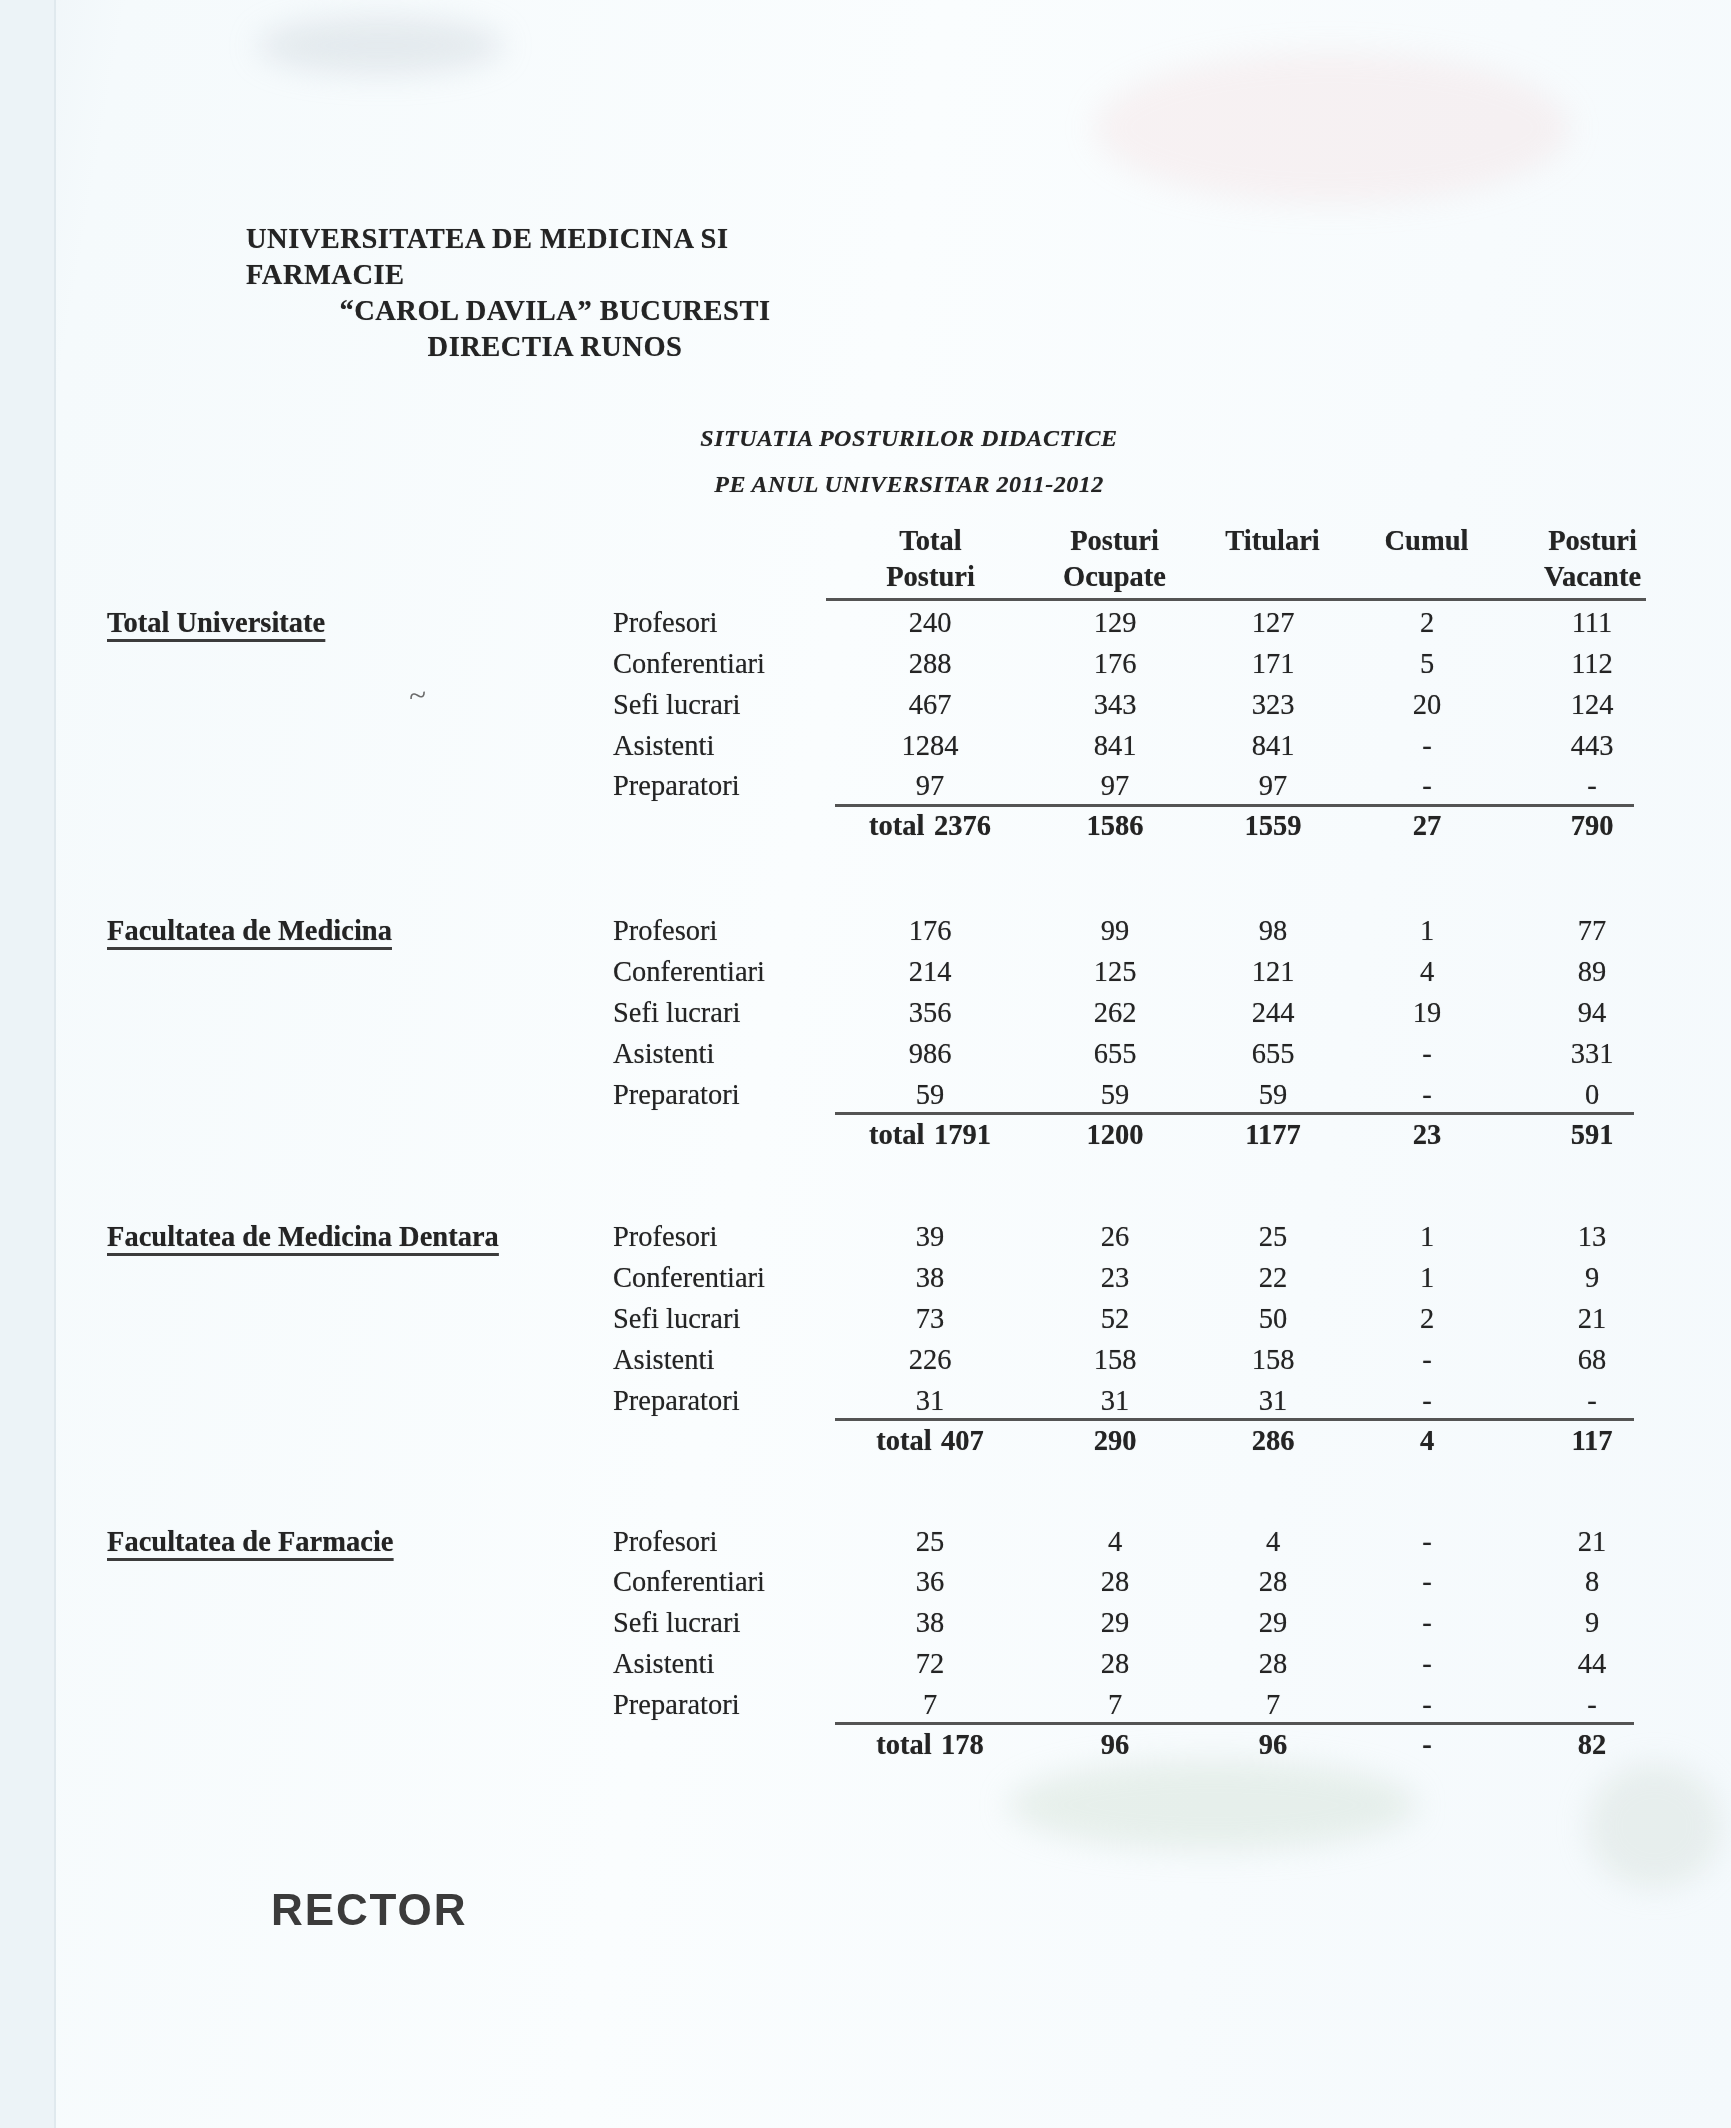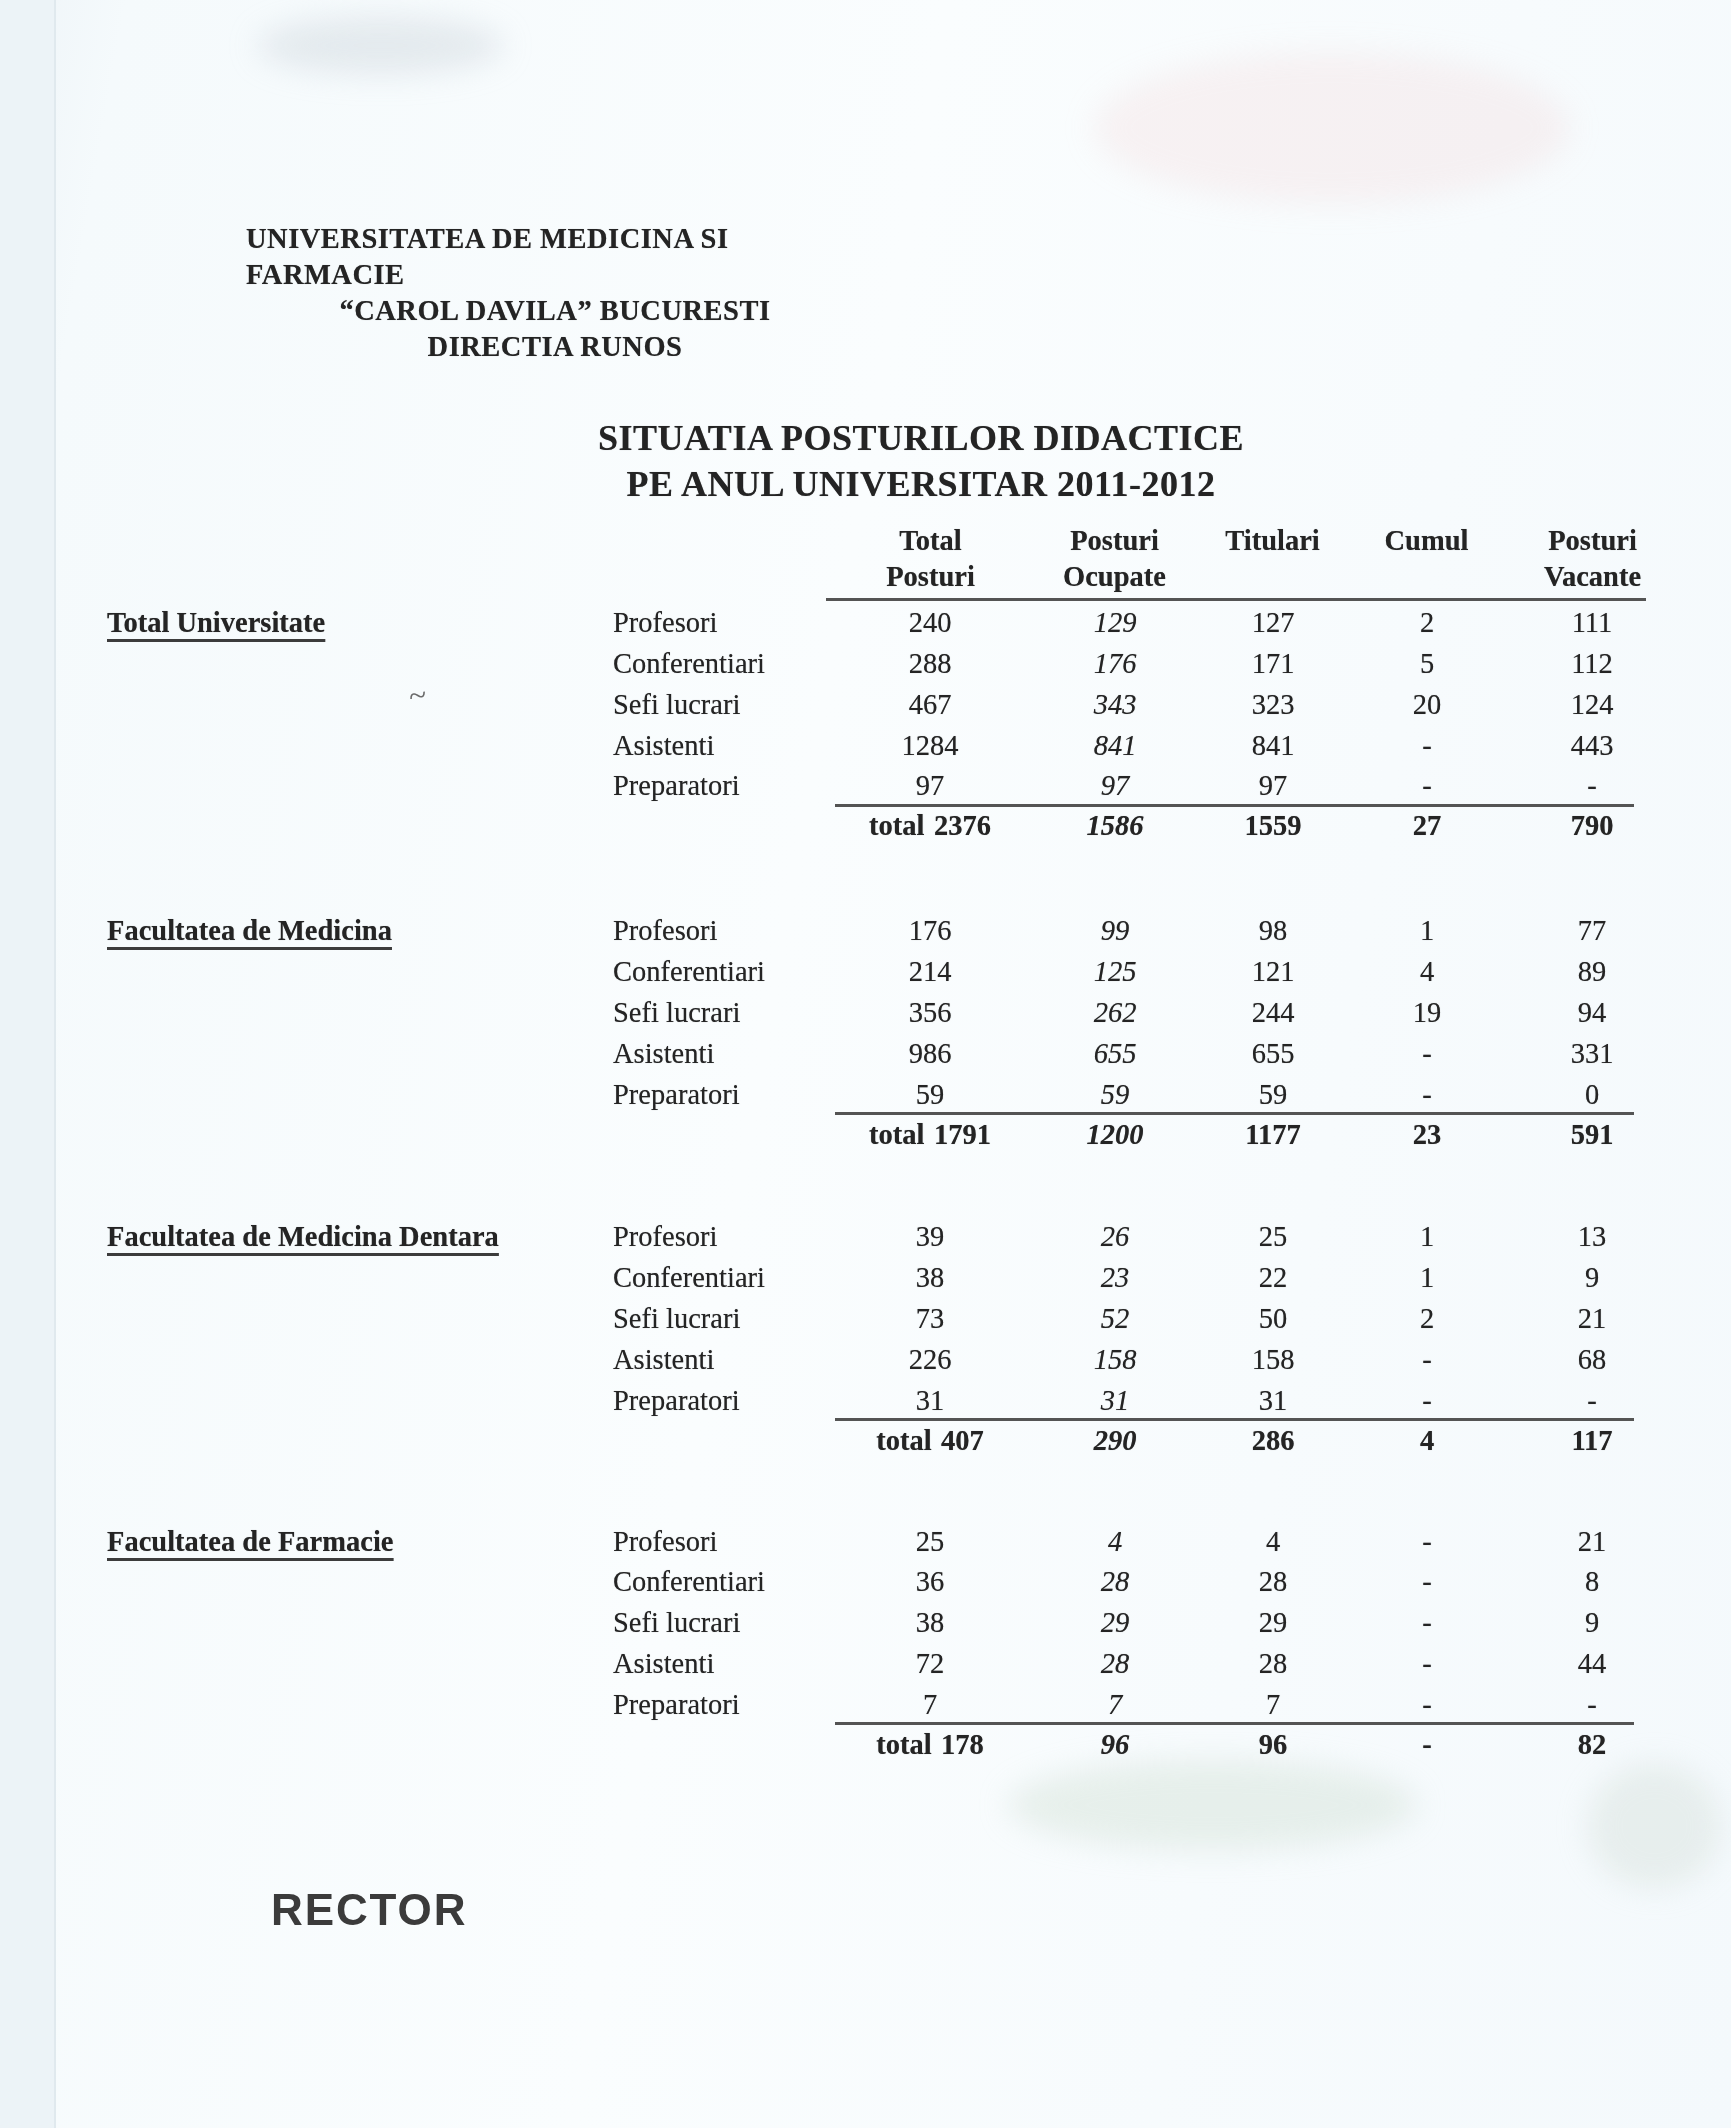--- a/index.html
+++ b/index.html
@@ -13,29 +13,29 @@
   }
   .ink{text-shadow:0 0 0.7px rgba(40,40,40,0.55);}
   
   .leftstrip{position:absolute;left:0;top:0;width:54px;height:2129px;background:#ecf3f7;}
   .crease{position:absolute;left:54px;top:0;width:1.9px;height:2129px;background:#e0e9ee;}
   .smudge{position:absolute;border-radius:50%;filter:blur(15px);}
   .tilde{position:absolute;font-size:32px;color:#6b6b6b;transform:rotate(-8deg);}
   
   .org{position:absolute;left:246px;top:221px;width:618px;text-align:center;font-weight:bold;font-size:28.5px;line-height:36px;letter-spacing:0.5px;}
   .org .l1{text-align:left;}
-  .doc-title{position:absolute;left:588px;top:415px;width:666px;text-align:center;font-weight:bold;font-size:36px;line-height:46px;letter-spacing:0.5px;}
+  .doc-title{position:absolute;left:576px;top:415px;width:666px;text-align:center;font-weight:bold;font-size:24px;line-height:46px;letter-spacing:0.5px;font-style:italic;}
   
   .hcell{position:absolute;top:523px;width:181px;text-align:center;font-weight:bold;font-size:28.5px;line-height:36px;}
   .hc1{left:840px;}.hc2{left:1024px;}.hc3{left:1182px;}.hc4{left:1336px;}.hc5{left:1502px;}
   .rule{position:absolute;height:2.9px;background:#545454;}
   .trow{position:absolute;left:0;width:1731px;height:41px;font-size:28.5px;}
   .role{position:absolute;left:613px;width:257px;}
   .num{position:absolute;width:162px;text-align:center;}
-  .c1{left:849px;}.c2{left:1034px;font-style:italic;}.c3{left:1192px;}.c4{left:1346px;}.c5{left:1511px;}
+  .c1{left:849px;}.c2{left:1034px;}.c3{left:1192px;}.c4{left:1346px;}.c5{left:1511px;}
   .sec-label{position:absolute;left:107px;font-size:28.5px;font-weight:bold;
     text-decoration:underline;text-decoration-thickness:2.9px;text-underline-offset:6.7px;text-decoration-color:#3c3c3c;}
   .total-row .num{font-weight:bold;}
   .totalbox{position:absolute;left:818px;width:224px;text-align:center;font-weight:bold;}
   .totalbox .tl{margin-right:9.5px;}
   
   .sig{position:absolute;top:1885px;font-family:"Liberation Sans","DejaVu Sans",sans-serif;
     font-weight:700;font-size:44px;letter-spacing:1.9px;color:#3b3b3b;text-align:center;}
   .sig-left{left:271px;}
   .sig-right{left:1075px;}

